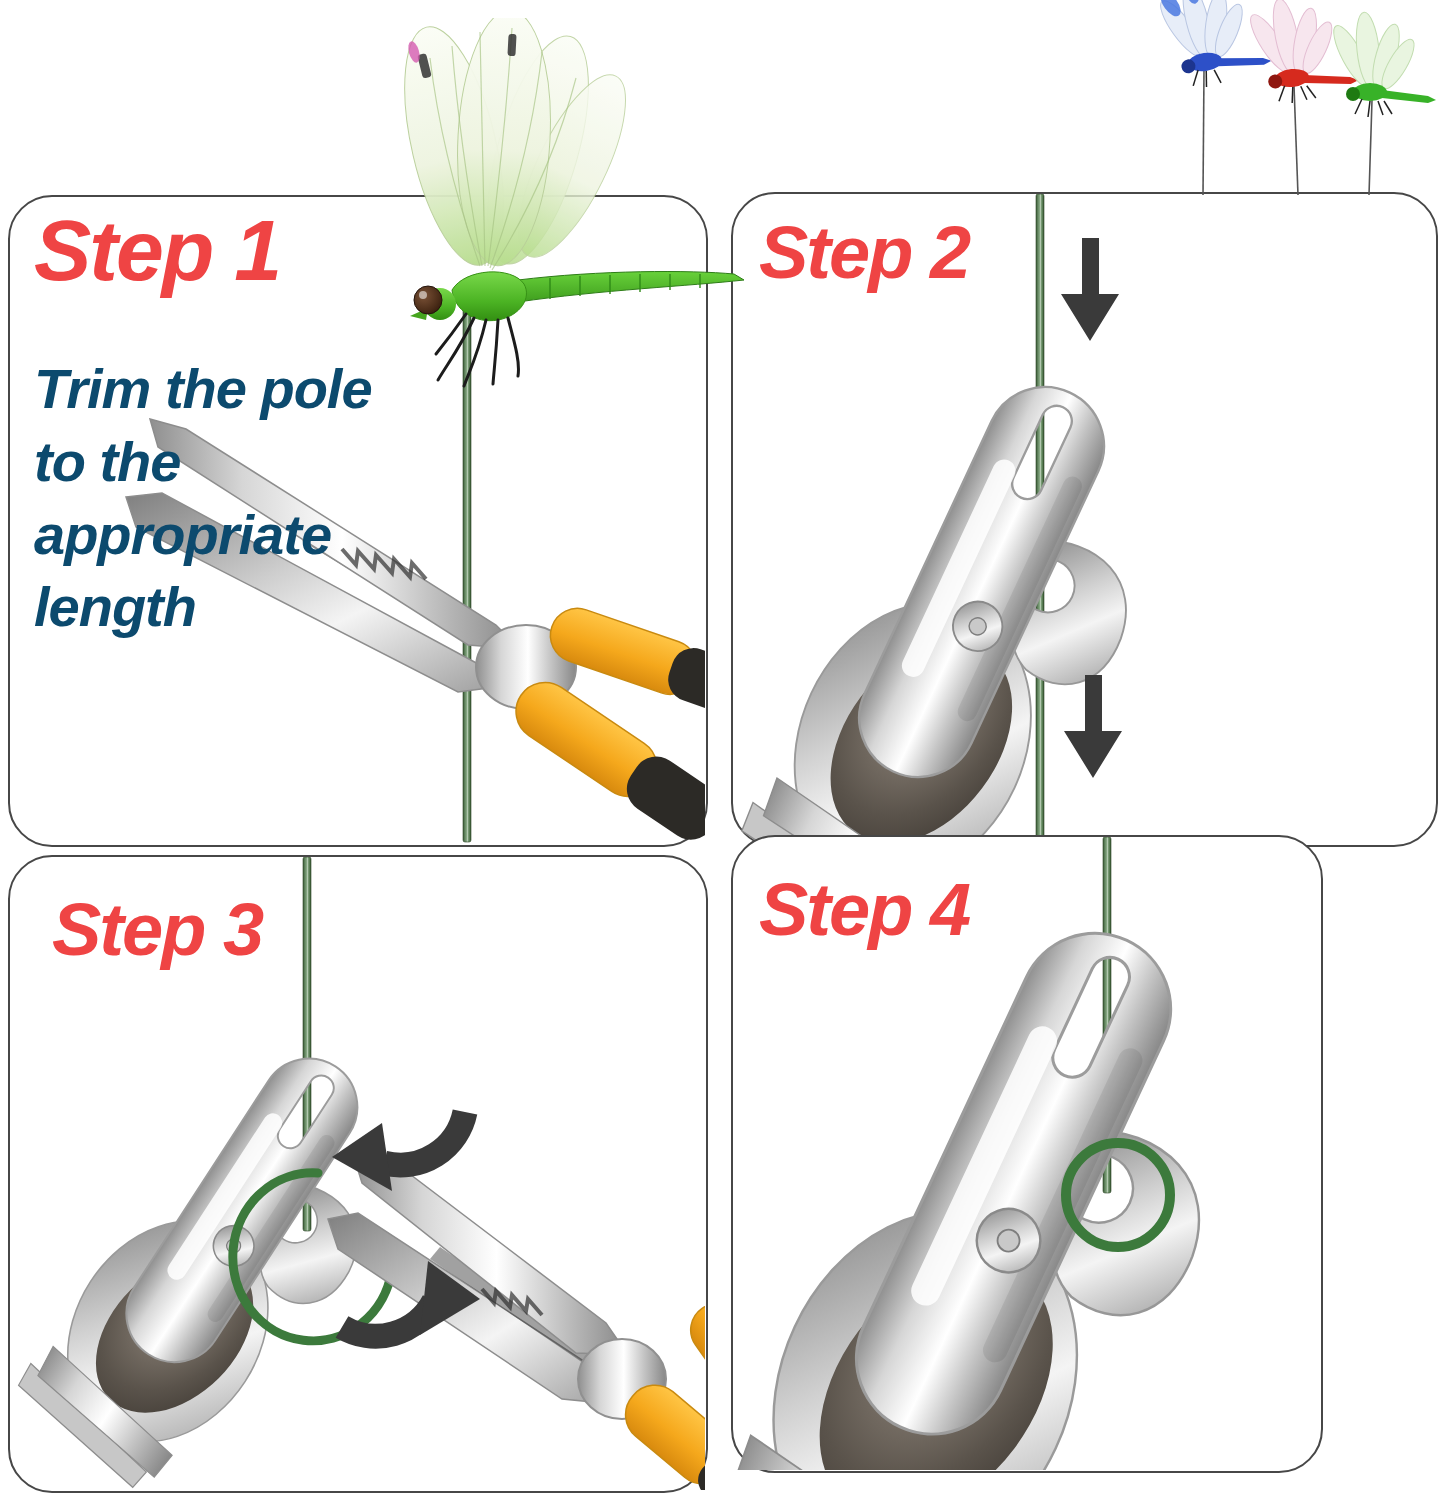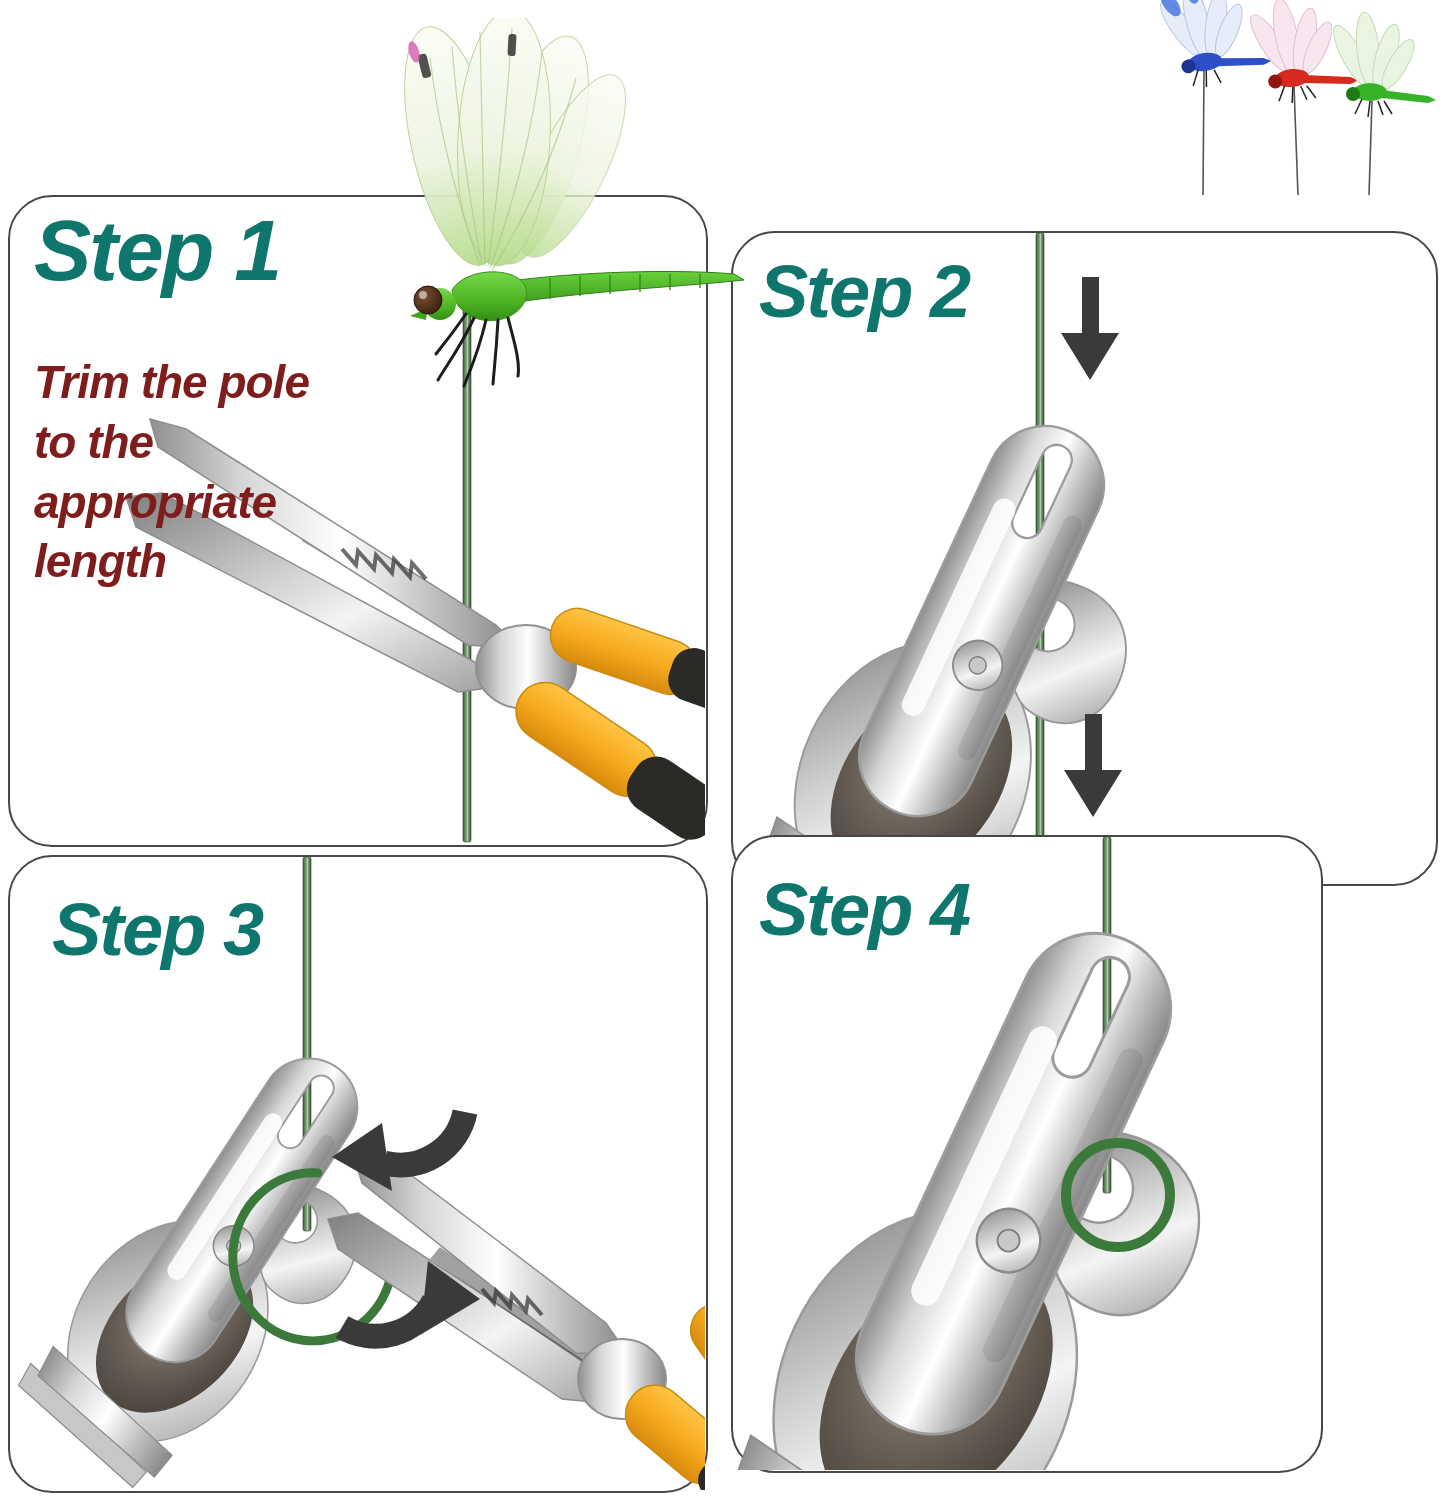--- a/index.html
+++ b/index.html
@@ -1,28 +1,28 @@
 <!DOCTYPE html>
 <html><head>
 <meta charset="utf-8">
 <style>
   html,body{margin:0;padding:0;background:#ffffff;}
   #stage{position:relative;width:1443px;height:1500px;background:#ffffff;overflow:hidden;
          font-family:"Liberation Sans",sans-serif;}
   .panel{position:absolute;border:2.5px solid #474747;border-radius:44px;background:#ffffff;box-sizing:border-box;}
   .panel svg{position:absolute;left:0;top:0;}
-  .step-title{position:absolute;font-style:italic;font-weight:bold;color:#0f766e;
+  .step-title{position:absolute;font-style:italic;font-weight:bold;color:#ef4444;
               letter-spacing:-2px;white-space:nowrap;z-index:5;}
   .big-title{font-size:86px;}
   .small-title{font-size:74px;}
-  .instruction{position:absolute;font-style:italic;font-weight:bold;color:#7f1d1d;
-               font-size:46px;line-height:1.30;white-space:pre-line;z-index:5;letter-spacing:-1px;}
+  .instruction{position:absolute;font-style:italic;font-weight:bold;color:#0c4a6e;
+               font-size:56px;line-height:1.30;white-space:pre-line;z-index:5;letter-spacing:-1px;}
   .deco{position:absolute;z-index:8;}
   #p1{left:8px;top:195px;width:700px;height:652px;}
-  #p2{left:731px;top:192px;width:707px;height:655px;margin-top:39px;}
+  #p2{left:731px;top:192px;width:707px;height:655px;}
   #p3{left:8px;top:855px;width:700px;height:638px;}
   #p4{left:731px;top:835px;width:592px;height:638px;}
 </style>
 </head>
 <body>
 
 <div id="stage">
 
   <svg width="0" height="0" style="position:absolute" aria-hidden="true">
     <defs>

